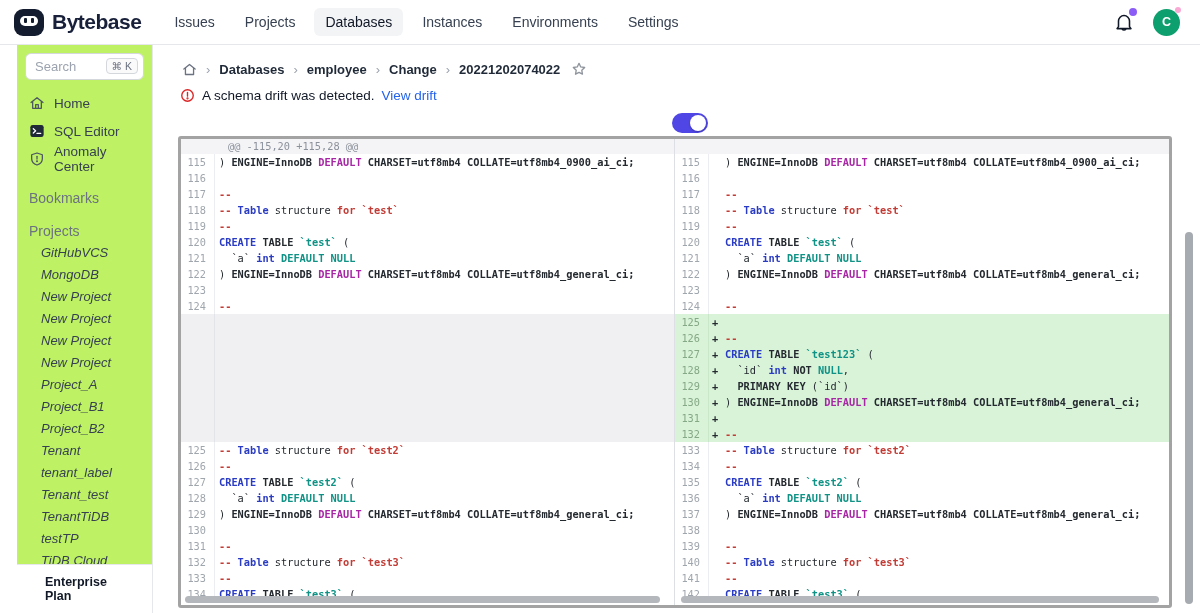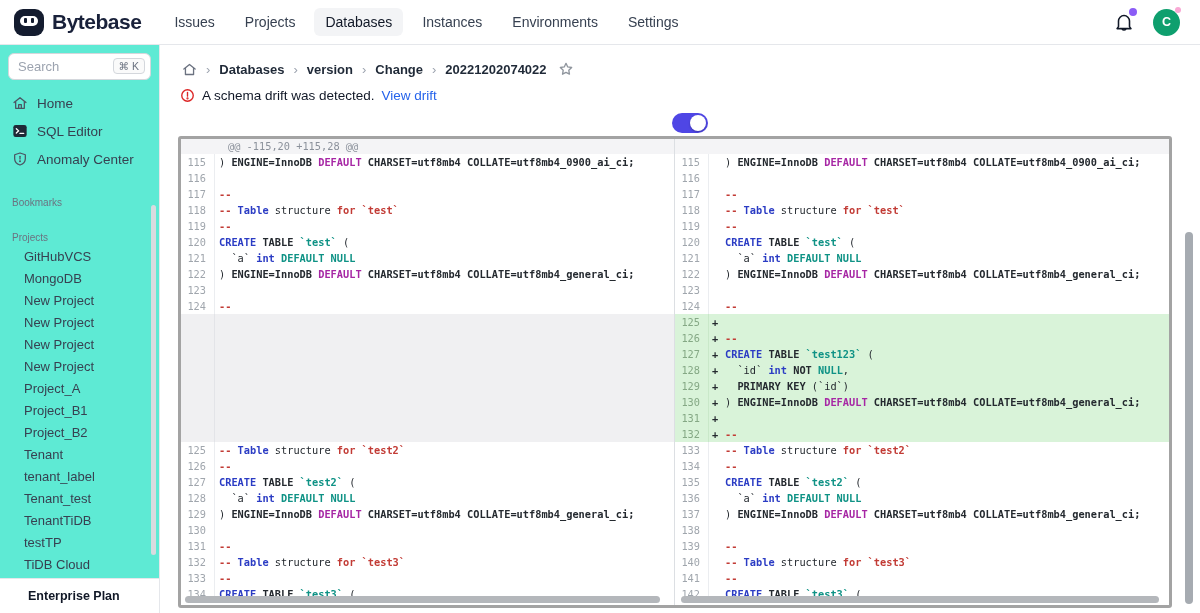--- a/index.html
+++ b/index.html
@@ -20,34 +20,34 @@
   .nav-item { font-size:14px; font-weight:500; color:#374151; padding:6px 11px; border-radius:6px; cursor:pointer; }
   .nav-item.active { background:#f3f4f6; color:#111827; }
   .nav-right { margin-left:auto; display:flex; align-items:center; gap:18px; padding-right:6px; }
   .bell-wrap { position:relative; width:22px; height:22px; cursor:pointer; }
   .bell-dot { position:absolute; top:-3px; right:-2px; width:8px; height:8px; border-radius:50%; background:var(--notif-dot,#8b5cf6); }
   .avatar { position:relative; width:27px; height:27px; border-radius:50%; background:var(--avatar-bg,#0e9f6e);
     color:#fff; font-size:12.5px; font-weight:600; display:flex; align-items:center; justify-content:center; cursor:pointer; }
   .avatar-dot { position:absolute; top:-2px; right:-1px; width:6px; height:6px; border-radius:50%; background:#f9a8d4; }
 
   
-  .sidebar { position:absolute; top:45px; left:0; width:160px; height:568px; background:#5eead4;
+  .sidebar { position:absolute; top:45px; left:17px; width:136px; height:568px; background:#bef264;
     border-right:1px solid #e5e7eb; }
   .searchbox { position:relative; margin:8px 8px 0 8px; height:27px; border:1px solid #d4d7dc; border-radius:6px;
     display:flex; align-items:center; background:#fff; }
   .searchbox input { border:none; outline:none; width:90px; margin-left:9px; font-size:13px; color:#374151;
     font-family:"Liberation Sans", sans-serif; }
   .searchbox input::placeholder { color:#9ca3af; }
   .kbd { position:absolute; right:5px; top:4px; font-size:10.5px; color:#6b7280; border:1px solid #d4d7dc;
     border-radius:4px; padding:1px 5px; background:#fafafa; }
   .side-item { display:flex; align-items:center; gap:9px; height:28px; padding:0 12px; font-size:13.5px;
     color:#374151; cursor:pointer; }
   .side-item .icn { width:16px; height:16px; flex:none; display:flex; align-items:center; justify-content:center; }
-  .side-section { font-size:10px; color:#6b7280; padding:0 12px; margin-top:24px; margin-bottom:3px; }
-  .proj-item { font-size:13px; color:#374151; padding:4px 12px 4px 24px; cursor:pointer; line-height:14px; }
+  .side-section { font-size:14px; color:#6b7280; padding:0 12px; margin-top:17px; margin-bottom:3px; }
+  .proj-item { font-size:13px; color:#374151; padding:4px 12px 4px 24px; cursor:pointer; line-height:14px;font-style:italic; }
   .side-divider { border-top:1px solid #e5e7eb; margin:8px 0 6px 0; }
   .side-footer { position:absolute; bottom:0; left:0; width:100%; border-top:1px solid #e5e7eb;
     padding:10px 28px; font-size:12.5px; font-weight:700; color:#111827; background:#fff; }
   .side-scrollbar { position:absolute; left:151px; top:160px; width:5px; height:350px; background:#d9dbdf; border-radius:3px; }
 
   
   .main { position:absolute; top:45px; left:168px; width:1032px; height:568px; background:#fff; }
   .breadcrumb { display:flex; align-items:center; gap:9px; padding:16px 0 0 14px; font-size:13px; }
   .crumb { color:#1f2937; font-weight:600; cursor:pointer; }
   .crumb-sep { color:#9ca3af; font-size:13px; }
@@ -214,21 +214,21 @@
     <div class="breadcrumb">
       <span>
         <svg width="15" height="15" viewBox="0 0 24 24" fill="none" stroke="#6b7280" stroke-width="2.1" stroke-linecap="round" stroke-linejoin="round">
           <path d="M3 11.2 12 4l9 7.2"></path>
             <path d="M5.5 9.8V20h13V9.8"></path>
         </svg>
       </span>
       <span class="crumb-sep">›</span>
       <span class="crumb">Databases</span>
       <span class="crumb-sep">›</span>
-      <span class="crumb">version</span>
+      <span class="crumb">employee</span>
       <span class="crumb-sep">›</span>
       <span class="crumb">Change</span>
       <span class="crumb-sep">›</span>
       <span class="crumb">20221202074022</span>
       <span class="star">
         <svg width="16" height="16" viewBox="0 0 24 24" fill="none" stroke="#8f959d" stroke-width="2" stroke-linejoin="round">
           <path d="M12 3.5l2.6 5.4 5.9.8-4.3 4.2 1 5.9-5.2-2.8-5.2 2.8 1-5.9L3.5 9.7l5.9-.8z"></path>
         </svg>
       </span>
     </div>

